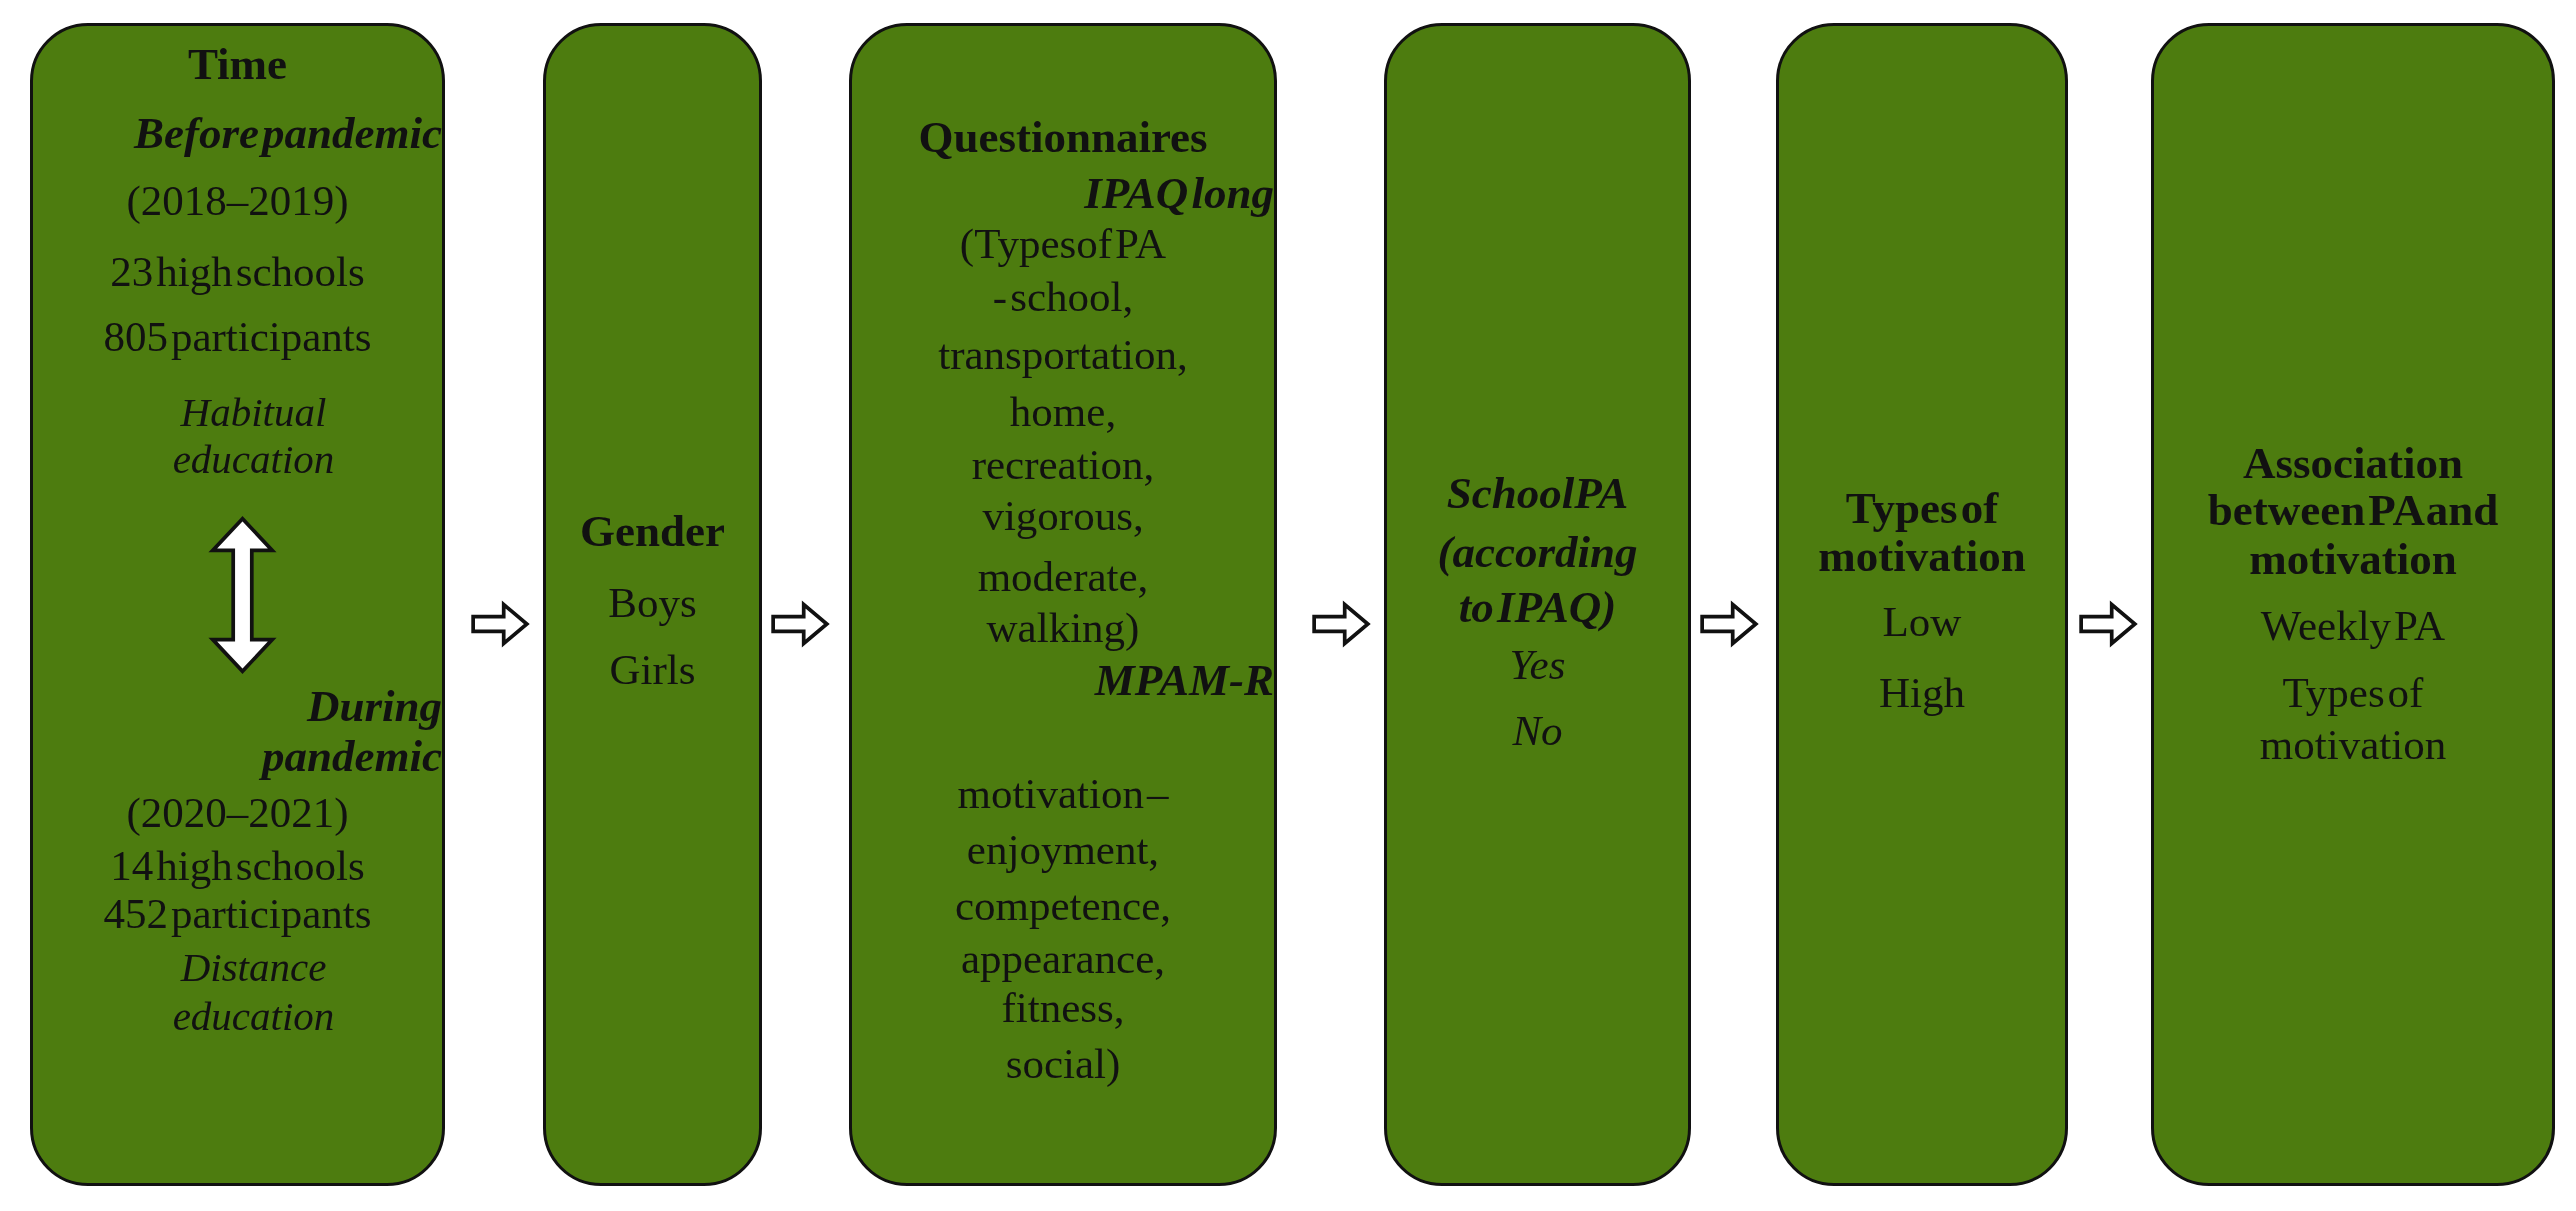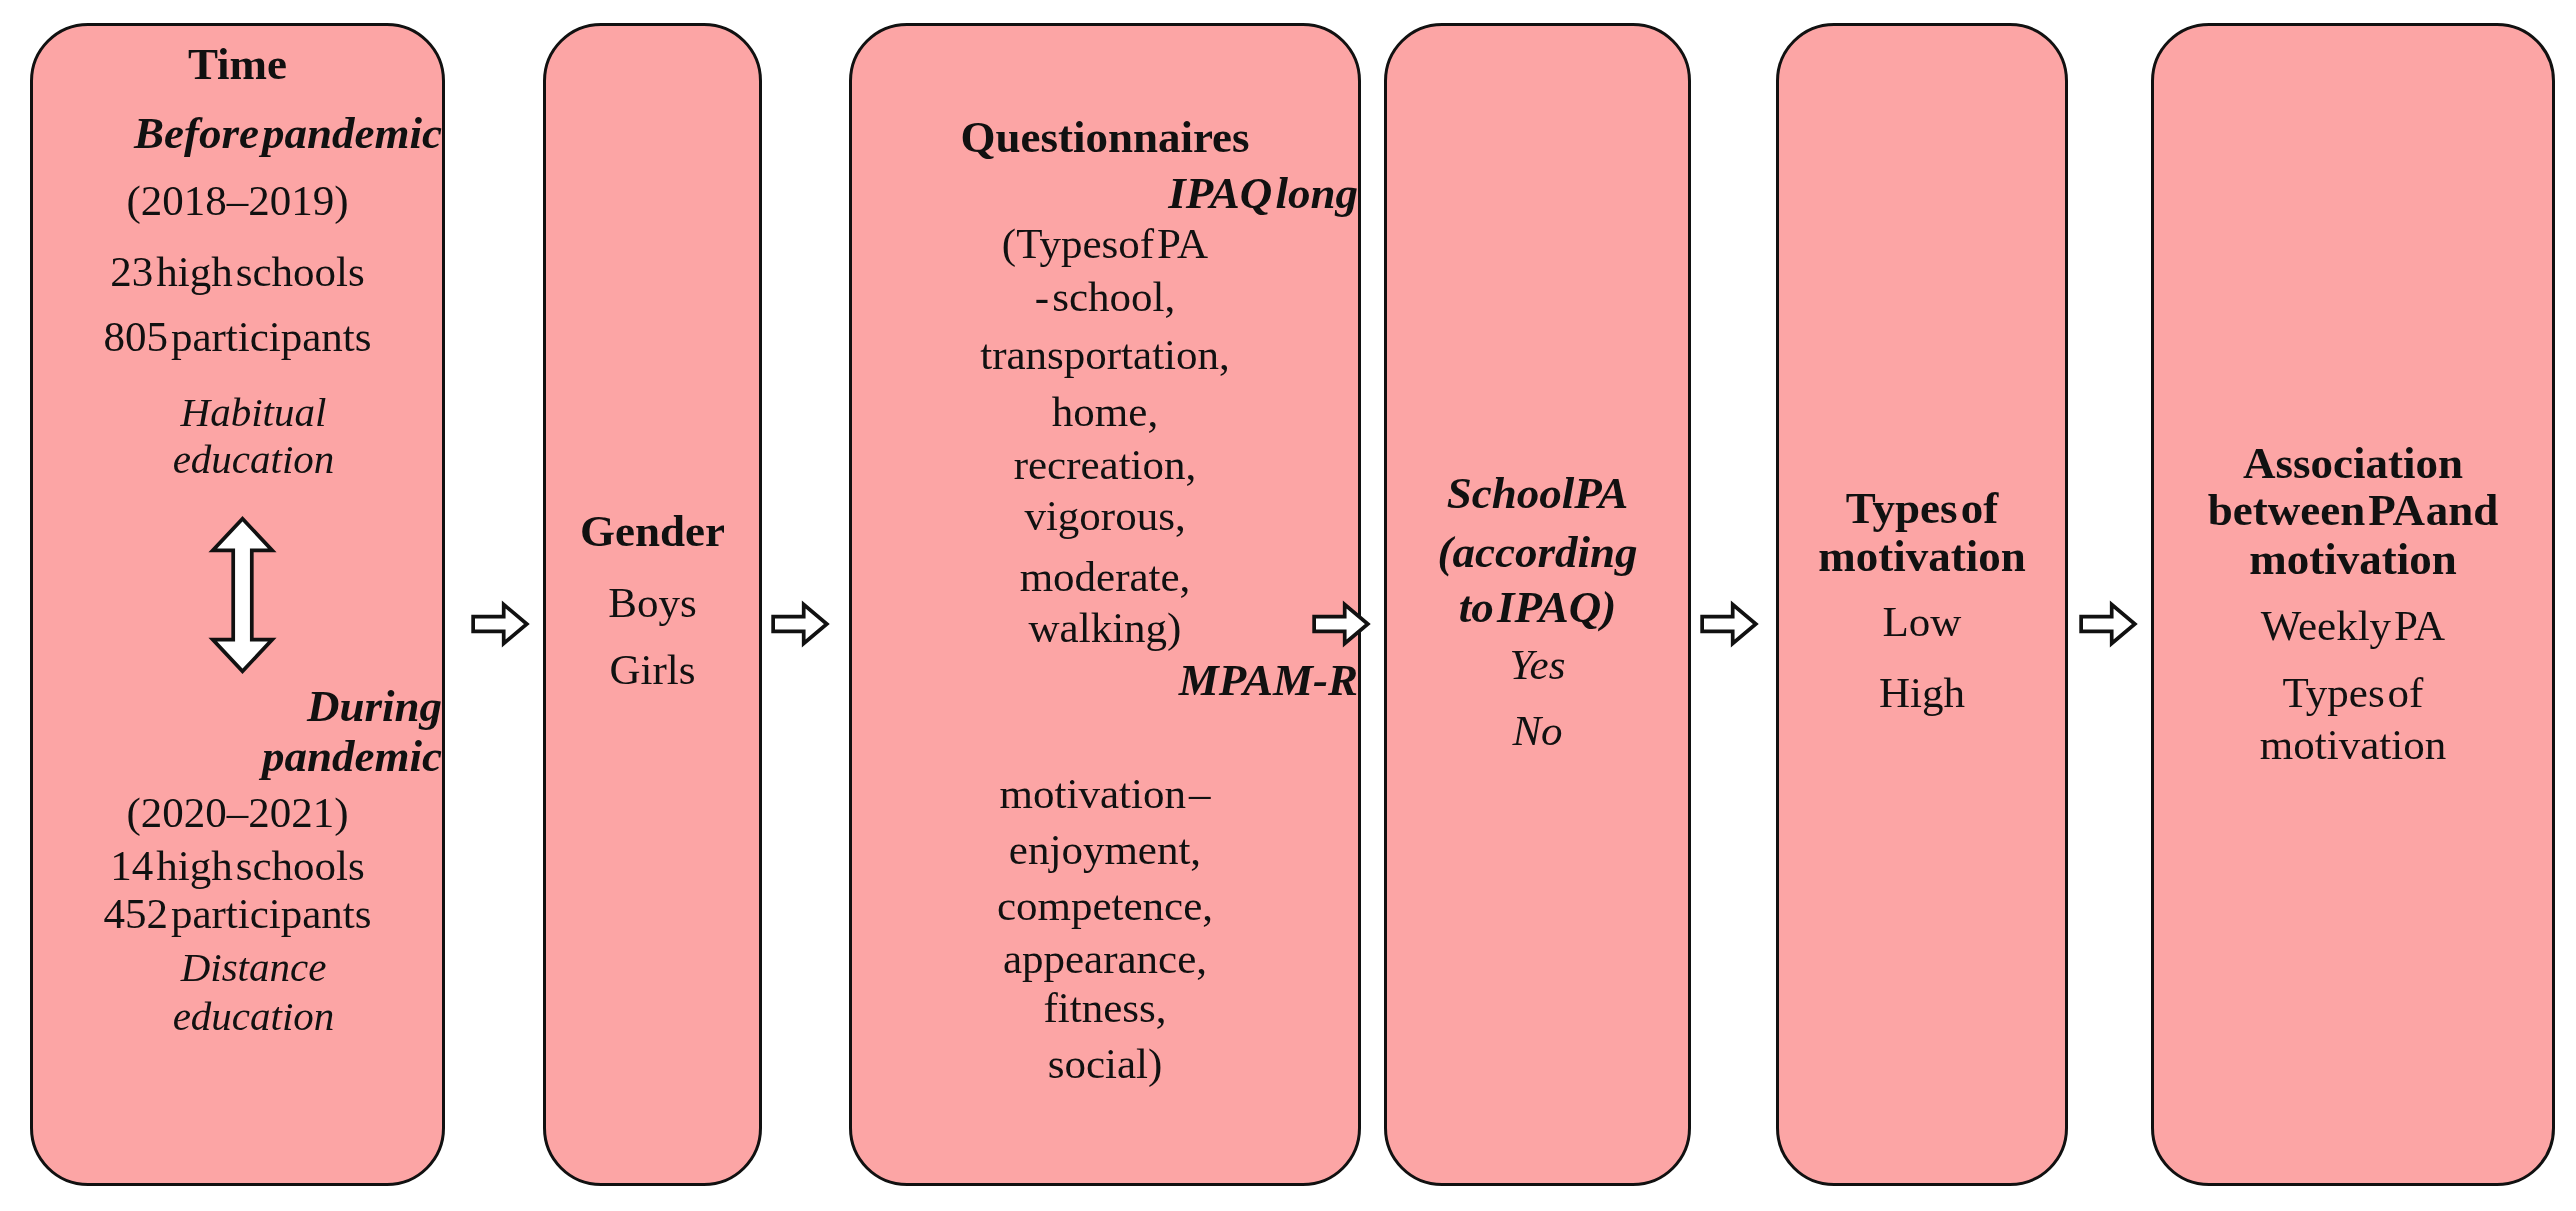--- a/index.html
+++ b/index.html
@@ -3,21 +3,21 @@
 <meta charset="utf-8">
 <style>
   html,body{margin:0;padding:0;background:#ffffff;}
   .canvas{
     position:relative;width:2576px;height:1211px;background:#ffffff;
     font-family:"Liberation Serif","DejaVu Serif",serif;color:#111111;
     overflow:hidden;
   }
   .box{
     position:absolute;top:23px;height:1163px;box-sizing:border-box;
-    border:3.7px solid #111111;border-radius:58px;background:#fca5a5;
+    border:3.7px solid #111111;border-radius:58px;background:#4d7c0f;
   }
   .ln{
     position:absolute;left:0;right:0;text-align:center;
     font-size:43px;line-height:50px;word-spacing:-0.18em;white-space:nowrap;
   }
   .hd{font-size:45px;line-height:52px;}
   .sm{font-size:41px;line-height:47px;}
   .b{font-weight:bold;}
   .i{font-style:italic;padding-left:32px;}
   .bi{font-weight:bold;font-style:italic;text-align:right;}
@@ -53,21 +53,21 @@
     <div class="ln i sm" style="top:918px">Distance</div>
     <div class="ln i sm" style="top:967px">education</div>
   </section>
 
   <section class="box" style="left:543px;width:219px;">
     <div class="ln b hd" style="top:479px">Gender</div>
     <div class="ln" style="top:552px">Boys</div>
     <div class="ln" style="top:619px">Girls</div>
   </section>
 
-  <section class="box" style="left:849px;width:512px;padding-left:21px;">
+  <section class="box" style="left:849px;width:428px;padding-left:21px;">
     <div class="ln b hd" style="top:85px">Questionnaires</div>
     <div class="ln bi hd" style="top:141px">IPAQ long</div>
     <div class="ln" style="top:193px">(Typesof PA</div>
     <div class="ln" style="top:246px">- school,</div>
     <div class="ln" style="top:304px">transportation,</div>
     <div class="ln" style="top:361px">home,</div>
     <div class="ln" style="top:414px">recreation,</div>
     <div class="ln" style="top:465px">vigorous,</div>
     <div class="ln" style="top:526px">moderate,</div>
     <div class="ln" style="top:577px">walking)</div>

